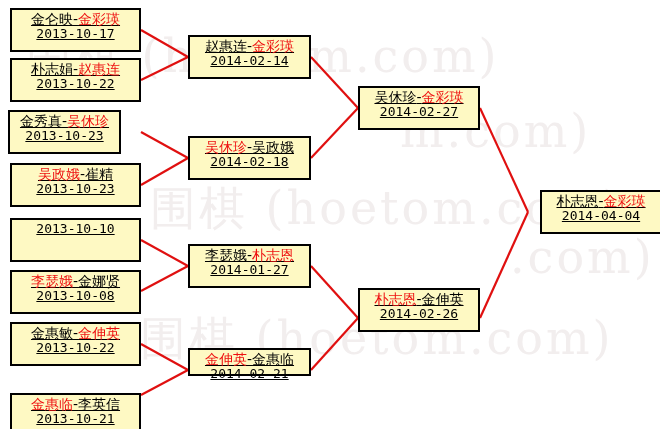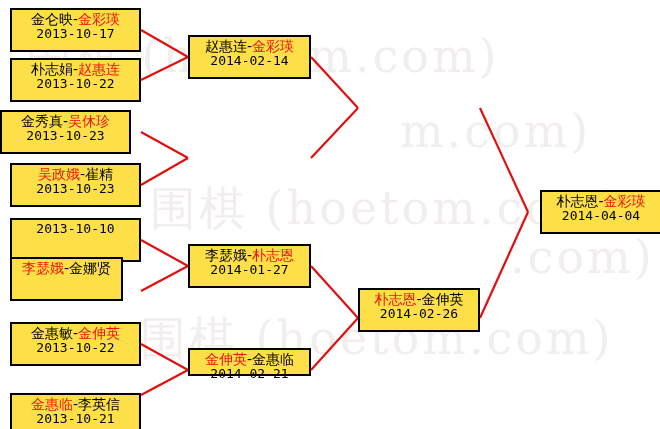--- a/index.html
+++ b/index.html
@@ -42,26 +42,27 @@
   #lines-layer {
     position: absolute;
     left: 0; top: 0;
     z-index: 1;
   }
 
   
   .match-box {
     position: absolute;
     box-sizing: border-box;
-    background: #fde047;
+    background: #fef9c3;
     border: 2px solid #000000;
     z-index: 2;
     text-align: center;
     padding-top: 2px;
     line-height: 1.05;
+    text-decoration: underline;
   }
   .players {
     font-size: 14px;
     font-family: "DejaVu Sans", "Liberation Sans", sans-serif;
     color: #000000;
     white-space: nowrap;
   }
   .players .win { color: #ee1111; }
   .players .sep { color: #000000; }
   .match-date {
@@ -114,64 +115,73 @@
   <div class="match-box" style="left:10px; top:8px; width:131px; height:44px;">
     <div class="players"><span class="loser">金仑映</span><span class="sep">-</span><span class="win">金彩瑛</span></div>
     <div class="match-date">2013-10-17</div>
   </div>
 
   <div class="match-box" style="left:10px; top:58px; width:131px; height:44px;">
     <div class="players"><span class="loser">朴志娟</span><span class="sep">-</span><span class="win">赵惠连</span></div>
     <div class="match-date">2013-10-22</div>
   </div>
 
-  <div class="match-box" style="left:0; top:110px; width:131px; height:44px;">
+  <div class="match-box" style="left:8px; top:110px; width:113px; height:44px;">
     <div class="players"><span class="loser">金秀真</span><span class="sep">-</span><span class="win">吴休珍</span></div>
     <div class="match-date">2013-10-23</div>
   </div>
 
   <div class="match-box" style="left:10px; top:163px; width:131px; height:44px;">
     <div class="players"><span class="win">吴政娥</span><span class="sep">-</span><span class="loser">崔精</span></div>
     <div class="match-date">2013-10-23</div>
   </div>
 
   <div class="match-box" style="left:10px; top:218px; width:131px; height:44px;">
     <div class="match-date">2013-10-10</div>
   </div>
 
-  <div class="match-box" style="left:10px; top:257px; width:113px; height:44px;">
+  <div class="match-box" style="left:10px; top:270px; width:131px; height:44px;">
     <div class="players"><span class="win">李瑟娥</span><span class="sep">-</span><span class="loser">金娜贤</span></div>
+    <div class="match-date">2013-10-08</div>
   </div>
 
   <div class="match-box" style="left:10px; top:322px; width:131px; height:44px;">
     <div class="players"><span class="loser">金惠敏</span><span class="sep">-</span><span class="win">金伸英</span></div>
     <div class="match-date">2013-10-22</div>
   </div>
 
   <div class="match-box" style="left:10px; top:393px; width:131px; height:44px;">
     <div class="players"><span class="win">金惠临</span><span class="sep">-</span><span class="loser">李英信</span></div>
     <div class="match-date">2013-10-21</div>
   </div>
 
   <div class="match-box" style="left:188px; top:35px; width:123px; height:44px;">
     <div class="players"><span class="loser">赵惠连</span><span class="sep">-</span><span class="win">金彩瑛</span></div>
     <div class="match-date">2014-02-14</div>
   </div>
 
+  <div class="match-box" style="left:188px; top:136px; width:123px; height:44px;">
+    <div class="players"><span class="win">吴休珍</span><span class="sep">-</span><span class="loser">吴政娥</span></div>
+    <div class="match-date">2014-02-18</div>
+  </div>
 
   <div class="match-box" style="left:188px; top:244px; width:123px; height:44px;">
     <div class="players"><span class="loser">李瑟娥</span><span class="sep">-</span><span class="win">朴志恩</span></div>
     <div class="match-date">2014-01-27</div>
   </div>
 
   <div class="match-box" style="left:188px; top:348px; width:123px; height:28px;">
     <div class="players"><span class="win">金伸英</span><span class="sep">-</span><span class="loser">金惠临</span></div>
     <div class="match-date">2014-02-21</div>
   </div>
 
+  <div class="match-box" style="left:358px; top:86px; width:122px; height:44px;">
+    <div class="players"><span class="loser">吴休珍</span><span class="sep">-</span><span class="win">金彩瑛</span></div>
+    <div class="match-date">2014-02-27</div>
+  </div>
 
   <div class="match-box" style="left:358px; top:288px; width:122px; height:44px;">
     <div class="players"><span class="win">朴志恩</span><span class="sep">-</span><span class="loser">金伸英</span></div>
     <div class="match-date">2014-02-26</div>
   </div>
 
   <div class="match-box" style="left:540px; top:190px; width:122px; height:44px;">
     <div class="players"><span class="loser">朴志恩</span><span class="sep">-</span><span class="win">金彩瑛</span></div>
     <div class="match-date">2014-04-04</div>
   </div>

